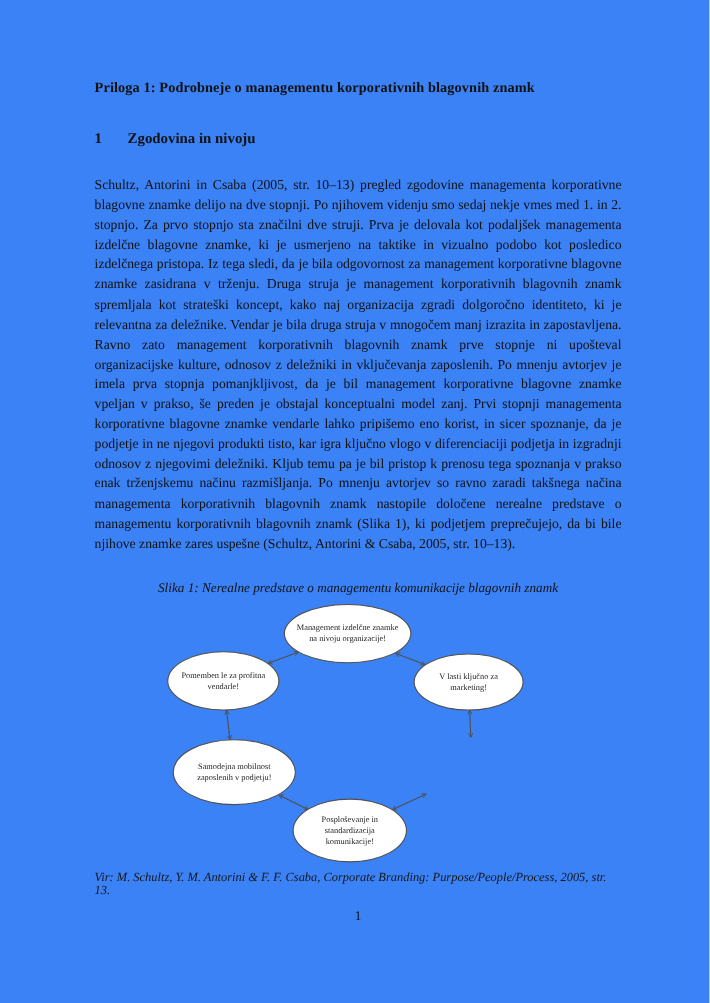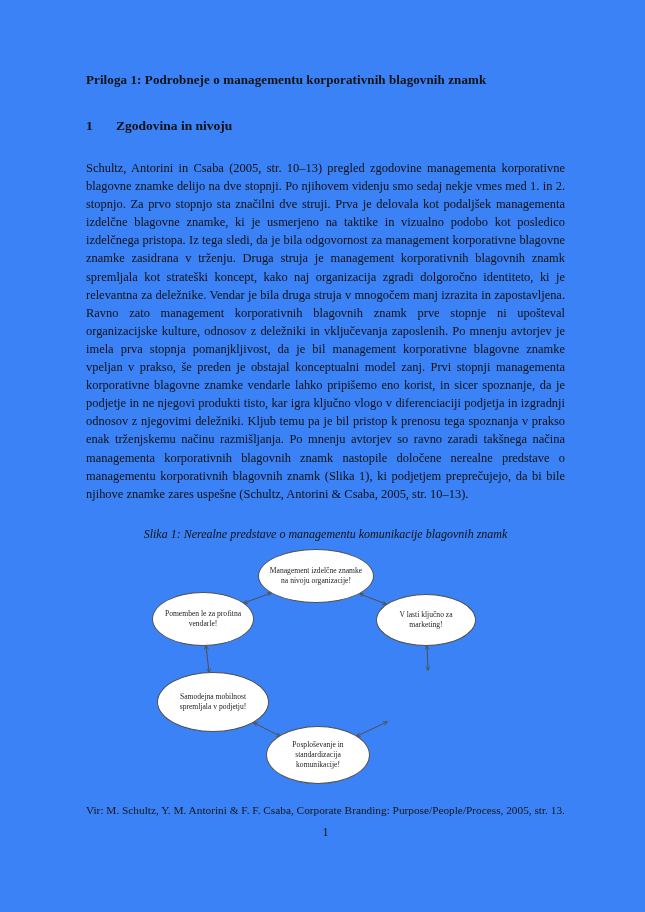--- a/index.html
+++ b/index.html
@@ -65,22 +65,22 @@
     padding: 2px 9px;
     color: #1c1c1c;
   }
   .node-top          { left: 114px; top:   3px; width: 116px; height: 54px; }
   .node-upper-right  { left: 232px; top:  48px; width: 100px; height: 52px; }
   .node-lower-right  { left: 229px; top: 124px; width: 112px; height: 62px; }
   .node-bottom       { left: 122px; top: 180px; width: 104px; height: 58px; }
   .node-lower-left   { left:  13px; top: 126px; width: 112px; height: 60px; }
   .node-upper-left   { left:   8px; top:  46px; width: 102px; height: 54px; }
   .figure-source {
-    margin-top: 12px;
     font-size: 11.3px;
+    font-style: italic;
     color: #161616;
   }
   .page-number {
     margin-top: 9px;
     text-align: center;
     font-size: 12px;
   }
 </style>
 </head>
 <body>
@@ -110,21 +110,21 @@
         <line x1="283" y1="100" x2="284" y2="124" marker-start="url(#arr)" marker-end="url(#arr)"></line>
         <line x1="243" y1="176" x2="213" y2="190" marker-start="url(#arr)" marker-end="url(#arr)"></line>
         <line x1="136" y1="190" x2="110" y2="177" marker-start="url(#arr)" marker-end="url(#arr)"></line>
         <line x1="65" y1="126" x2="62" y2="100" marker-start="url(#arr)" marker-end="url(#arr)"></line>
         <line x1="100" y1="57" x2="127" y2="47" marker-start="url(#arr)" marker-end="url(#arr)"></line>
       </g>
     </svg>
     <div class="node node-top">Management izdelčne znamke na nivoju organizacije!</div>
     <div class="node node-upper-right">V lasti ključno za marketing!</div>
     <div class="node node-bottom">Posploševanje in standardizacija komunikacije!</div>
-    <div class="node node-lower-left">Samodejna mobilnost spremljala v podjetju!</div>
+    <div class="node node-lower-left">Samodejna mobilnost zaposlenih v podjetju!</div>
     <div class="node node-upper-left">Pomemben le za profitna vendarle!</div>
   </div>
 
   <div class="figure-source">Vir: M. Schultz, Y. M. Antorini &amp; F. F. Csaba, Corporate Branding: Purpose/People/Process, 2005, str. 13.</div>
 
   <div class="page-number">1</div>
 
 </div>
 
 </body></html>

